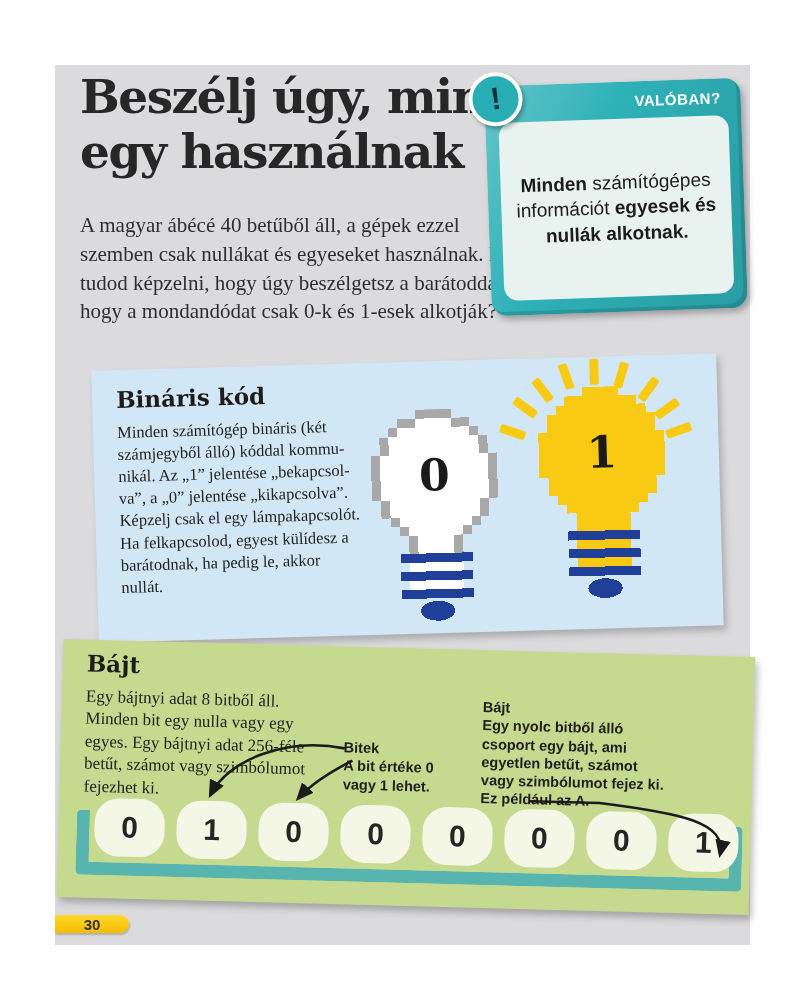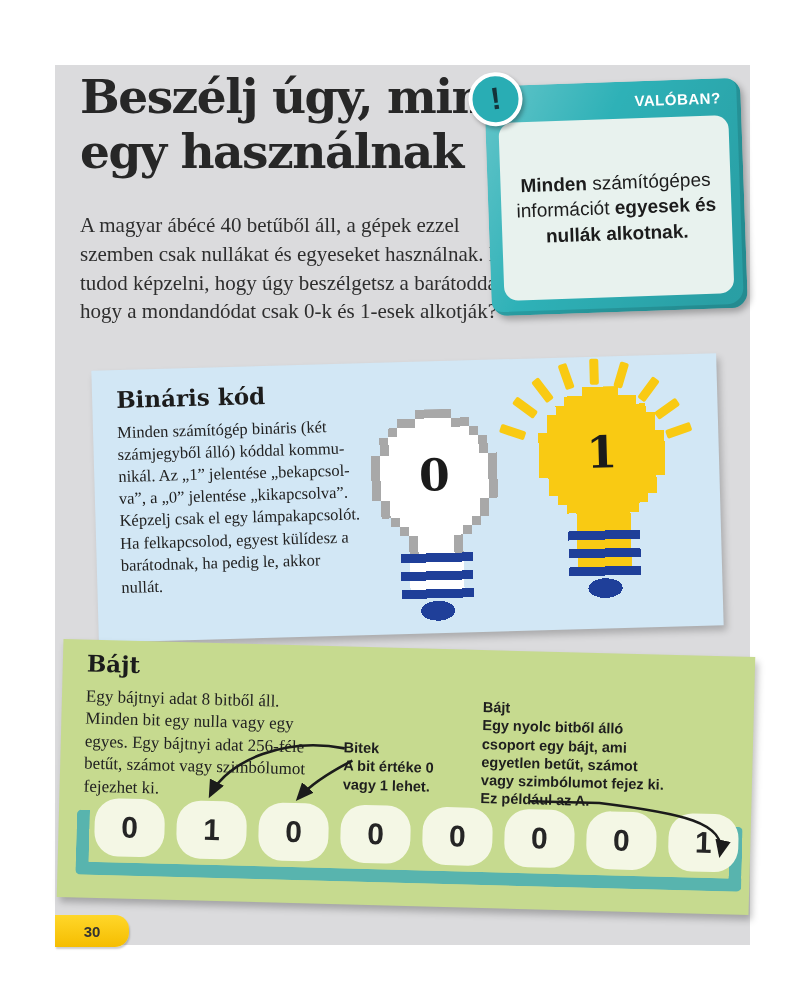--- a/index.html
+++ b/index.html
@@ -96,21 +96,21 @@
   }
   .tile-row{position:absolute;left:36px;top:158px;display:flex;gap:12px;}
   .tile{
     width:70px;height:58px;background:#f4f7e5;border-radius:24px;
     display:flex;align-items:center;justify-content:center;flex:0 0 auto;
   }
   .tile span{font-weight:700;font-size:30px;color:#252525;}
   .arrows{position:absolute;left:0;top:0;width:692px;height:258px;pointer-events:none;}
   
   .tab{
-    position:absolute;left:55px;top:915px;width:74px;height:32px;
+    position:absolute;left:55px;top:915px;width:74px;height:18px;
     background:linear-gradient(#ffd72a,#f5bd00);
     border-radius:0 14px 14px 0;box-shadow:1px 2px 2px rgba(0,0,0,.2);
     display:flex;align-items:center;justify-content:center;
     font-weight:700;font-size:15px;color:#333333;
   }
 </style>
 </head>
 <body>
 
 <div class="graypage"></div>

